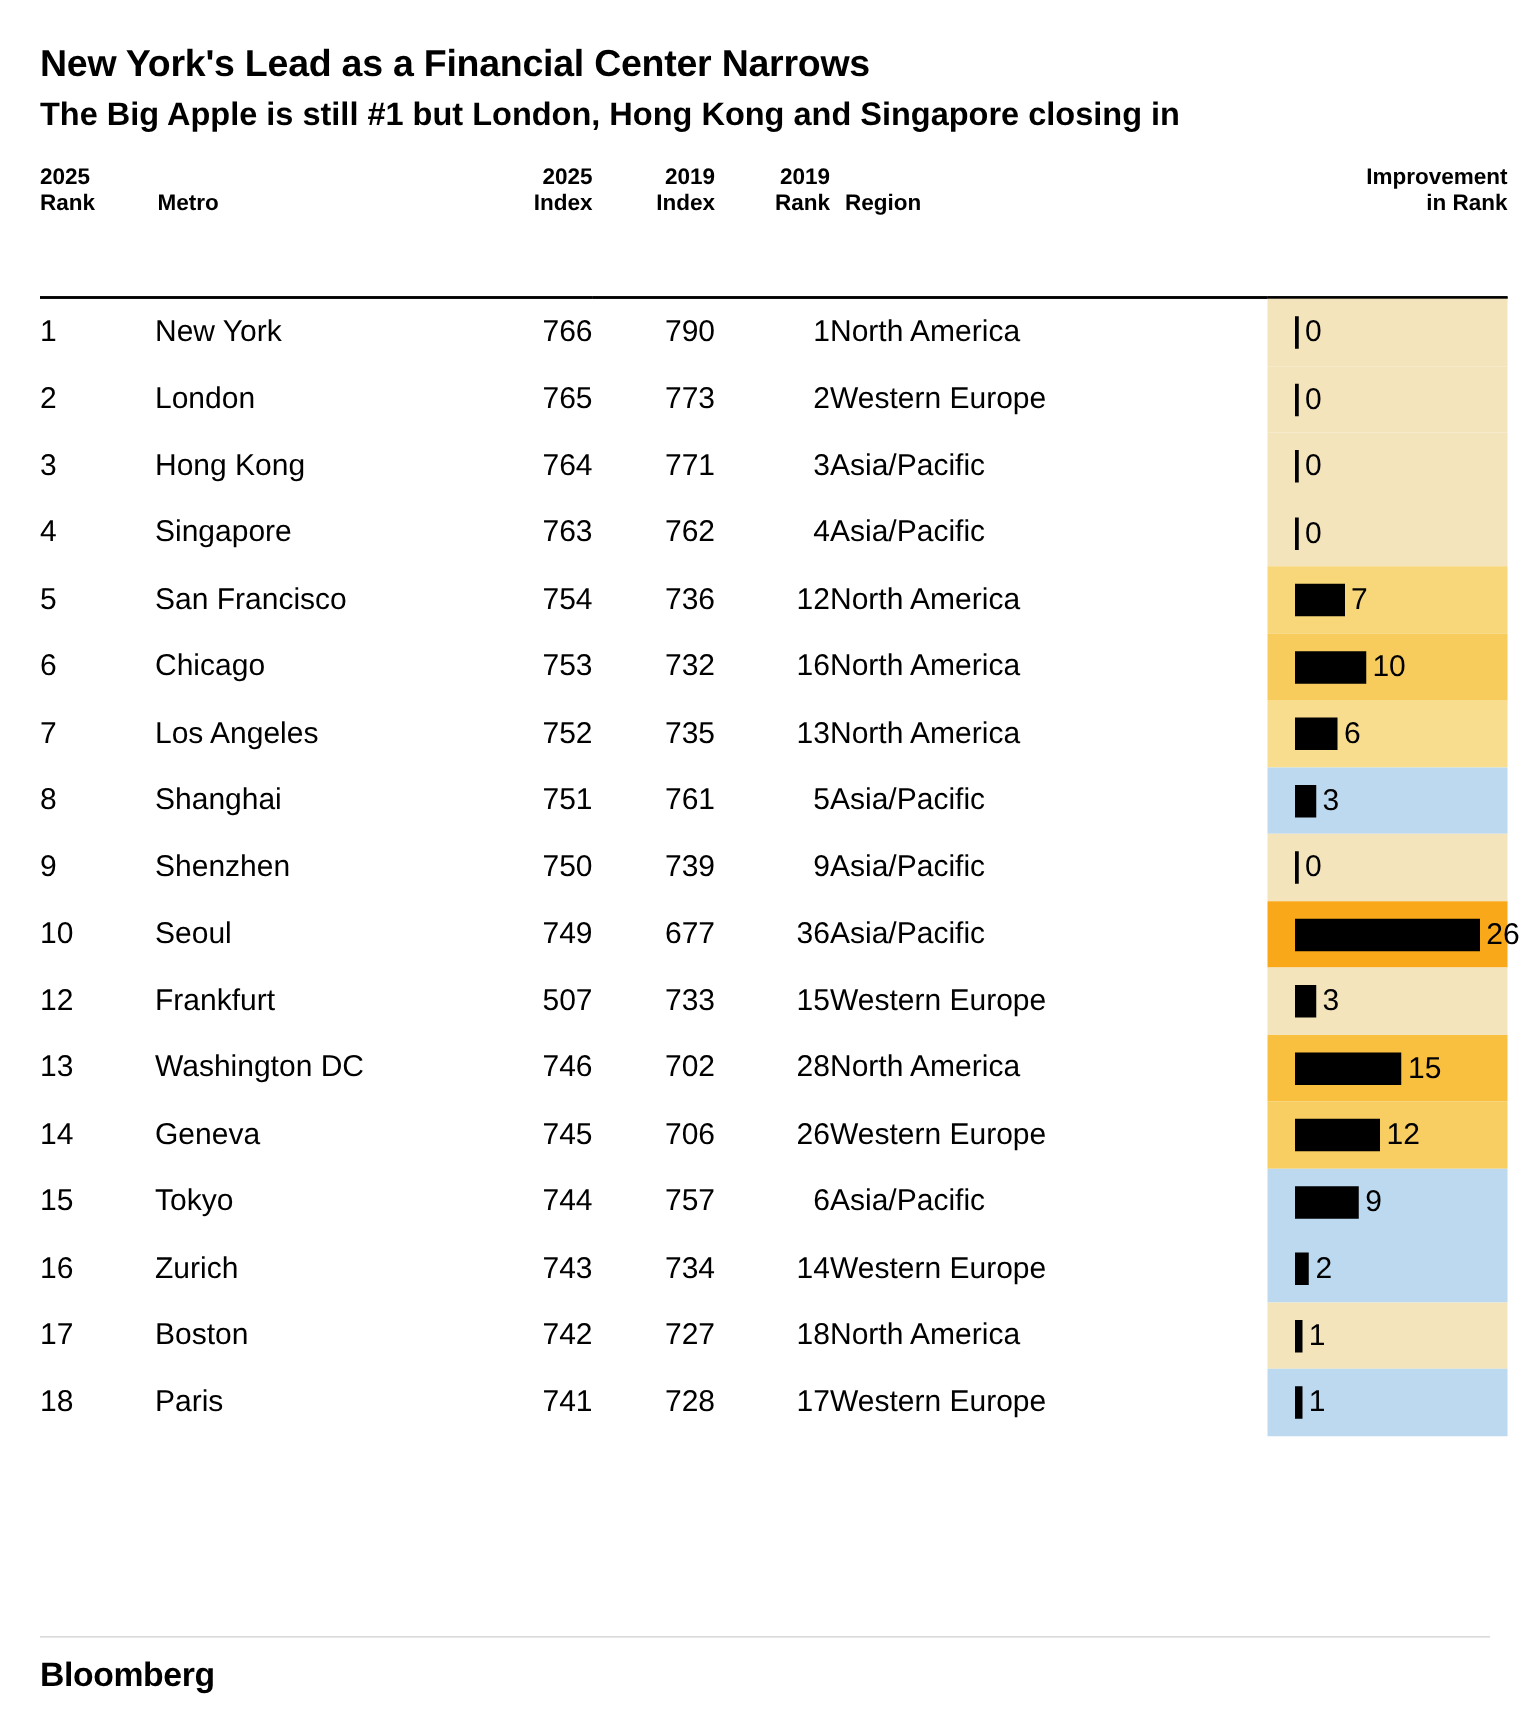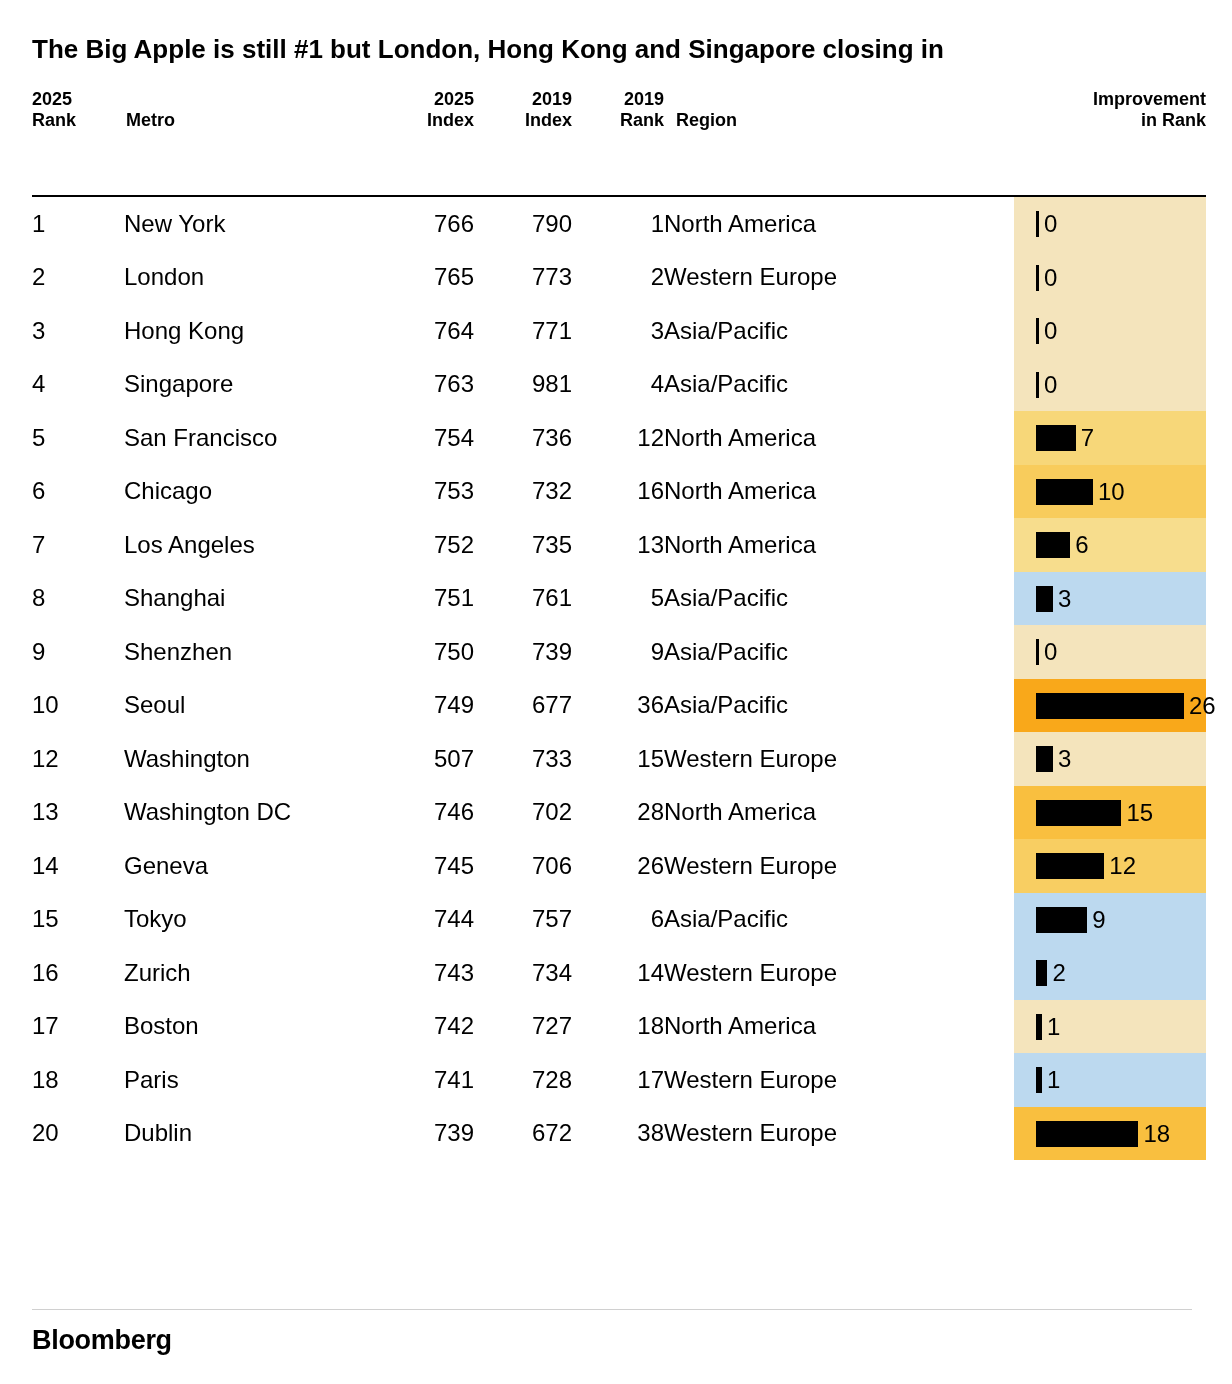--- a/index.html
+++ b/index.html
@@ -131,20 +131,21 @@
     bottom: 74px;
     border-bottom: 1px solid #d0d0d0;
     height: 0;
   }
 </style>
 </head>
 <body>
 
 <div class="page">
 
+  <h1 class="title">New York's Lead as a Financial Center Narrows</h1>
   <h2 class="subtitle">The Big Apple is still #1 but London, Hong Kong and Singapore closing in</h2>
 
   <table class="data">
     <thead>
       <tr>
         <th class="hdr-rank25">
           <div>2025</div>
           <div>Rank</div>
         </th>
         <th class="hdr-metro">
@@ -217,21 +218,21 @@
               <div class="bar-bg" style="background: rgb(244, 228, 188);"></div>
               <div class="bar-fill" style="width: 3px;"></div>
               <div class="bar-label" style="left: 30px;">0</div>
             </div>
           </td>
         </tr>
         <tr>
           <td class="rank25">4</td>
           <td class="metro">Singapore</td>
           <td class="idx25">763</td>
-          <td class="idx19">981</td>
+          <td class="idx19">762</td>
           <td class="rank19">4</td>
           <td class="region">Asia/Pacific</td>
           <td class="impr">
             <div class="bar-cell">
               <div class="bar-bg" style="background: rgb(244, 228, 188);"></div>
               <div class="bar-fill" style="width: 3px;"></div>
               <div class="bar-label" style="left: 30px;">0</div>
             </div>
           </td>
         </tr>
@@ -320,21 +321,21 @@
           <td class="impr">
             <div class="bar-cell">
               <div class="bar-bg" style="background: rgb(249, 168, 26);"></div>
               <div class="bar-fill" style="width: 148px;"></div>
               <div class="bar-label" style="left: 175px;">26</div>
             </div>
           </td>
         </tr>
         <tr>
           <td class="rank25">12</td>
-          <td class="metro">Washington</td>
+          <td class="metro">Frankfurt</td>
           <td class="idx25">507</td>
           <td class="idx19">733</td>
           <td class="rank19">15</td>
           <td class="region">Western Europe</td>
           <td class="impr">
             <div class="bar-cell">
               <div class="bar-bg" style="background: rgb(244, 228, 188);"></div>
               <div class="bar-fill" style="width: 17.0769px;"></div>
               <div class="bar-label" style="left: 44.0769px;">3</div>
             </div>
@@ -423,35 +424,20 @@
           <td class="rank19">17</td>
           <td class="region">Western Europe</td>
           <td class="impr">
             <div class="bar-cell">
               <div class="bar-bg" style="background: rgb(188, 217, 239);"></div>
               <div class="bar-fill" style="width: 6px;"></div>
               <div class="bar-label" style="left: 33px;">1</div>
             </div>
           </td>
         </tr>
-        <tr>
-          <td class="rank25">20</td>
-          <td class="metro">Dublin</td>
-          <td class="idx25">739</td>
-          <td class="idx19">672</td>
-          <td class="rank19">38</td>
-          <td class="region">Western Europe</td>
-          <td class="impr">
-            <div class="bar-cell">
-              <div class="bar-bg" style="background: rgb(249, 191, 63);"></div>
-              <div class="bar-fill" style="width: 102.462px;"></div>
-              <div class="bar-label" style="left: 129.462px;">18</div>
-            </div>
-          </td>
-        </tr>
       </tbody>
   </table>
 
   <div class="footrule"></div>
   <div class="footer">
     <div class="brand">Bloomberg</div>
   </div>
 
 </div>
 

